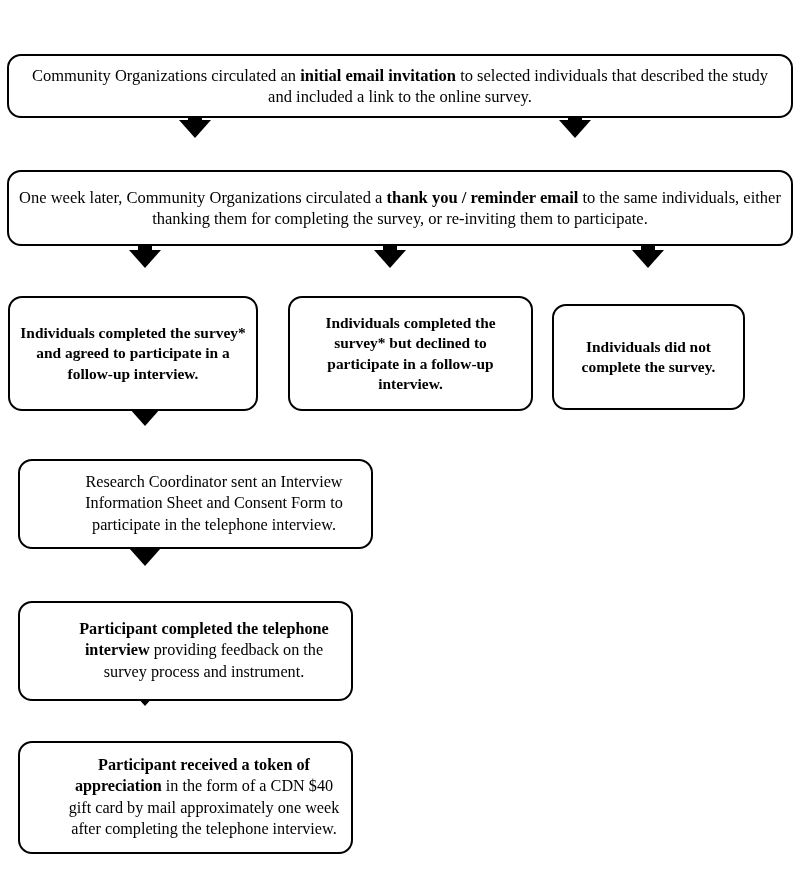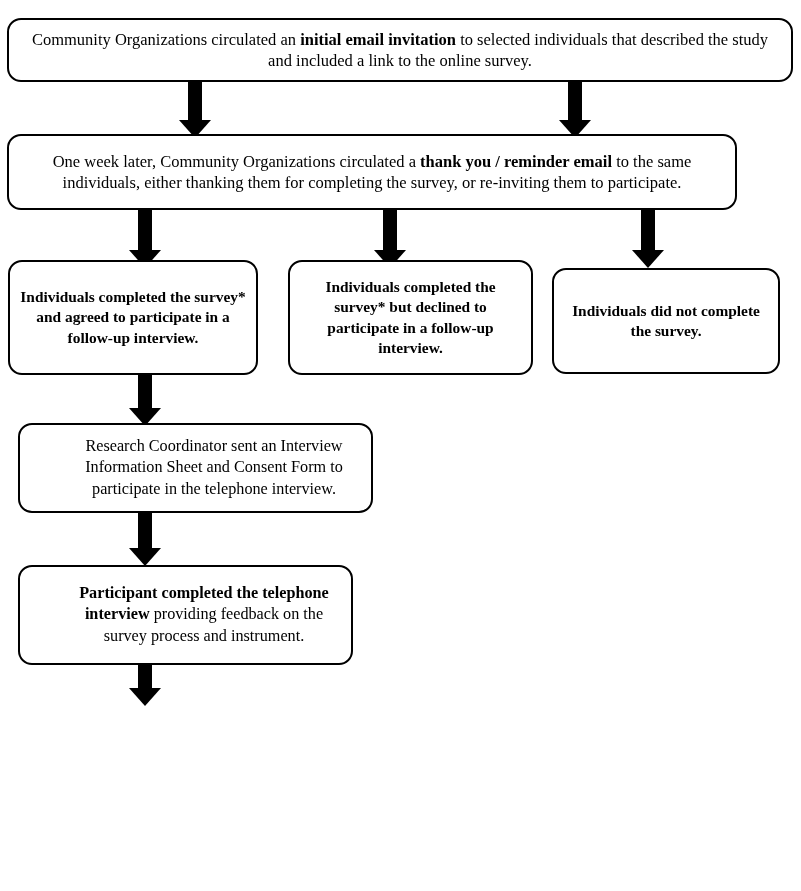--- a/index.html
+++ b/index.html
@@ -27,20 +27,21 @@
     box-sizing: border-box;
     border: 2.2px solid #000000;
     border-radius: 14px;
     background: #ffffff;
     display: flex;
     align-items: center;
     justify-content: center;
     text-align: center;
     line-height: 1.30;
     z-index: 2;
+    margin-top: 36px;
   }
   .node .txt {
     display: block;
     padding: 0 10px;
     width: 100%;
   }
   .node.wide {
     font-size: 16.5px;
   }
   .node.branch {
@@ -106,39 +107,42 @@
 
   <svg class="arrow" style="left:126px; top:650px; width:38px; height:58px;" viewBox="0 0 38 58">
     <rect x="12" y="0" width="14" height="40" fill="#000"></rect>
     <polygon points="3,38 35,38 19,56" fill="#000"></polygon>
   </svg>
 
   <div class="node wide" style="left:7px; top:18px; width:786px; height:64px;">
     <span class="txt">Community Organizations circulated an <b>initial email invitation</b> to selected individuals that described the study and included a link to the online survey.</span>
   </div>
 
-  <div class="node wide" style="left:7px; top:134px; width:730px; height:76px;">
+  <div class="node wide" style="left:7px; top:134px; width:786px; height:76px;">
     <span class="txt">One week later, Community Organizations circulated a <b>thank you / reminder email</b> to the same individuals, either thanking them for completing the survey, or re-inviting them to participate.</span>
   </div>
 
   <div class="node branch" style="left:8px; top:260px; width:250px; height:115px;">
     <span class="txt">Individuals completed the survey* and agreed to participate in a follow-up interview.</span>
   </div>
 
   <div class="node branch" style="left:288px; top:260px; width:245px; height:115px;">
     <span class="txt">Individuals completed the survey* but declined to participate in a follow-up interview.</span>
   </div>
 
-  <div class="node branch" style="left:552px; top:268px; width:228px; height:106px;">
+  <div class="node branch" style="left:552px; top:268px; width:193px; height:106px;">
     <span class="txt">Individuals did not complete the survey.</span>
   </div>
 
   <div class="node step" style="left:18px; top:423px; width:355px; height:90px;">
     <span class="txt">Research Coordinator sent an Interview Information Sheet and Consent Form to participate in the telephone interview.</span>
   </div>
 
   <div class="node step" style="left:18px; top:565px; width:335px; height:100px;">
     <span class="txt"><b>Participant completed the telephone interview</b> providing feedback on the survey process and instrument.</span>
   </div>
 
+  <div class="node step" style="left:18px; top:705px; width:335px; height:113px;">
+    <span class="txt"><b>Participant received a token of appreciation</b> in the form of a CDN $40 gift card by mail approximately one week after completing the telephone interview.</span>
+  </div>
 
 
 </div>
 
 </body></html>

